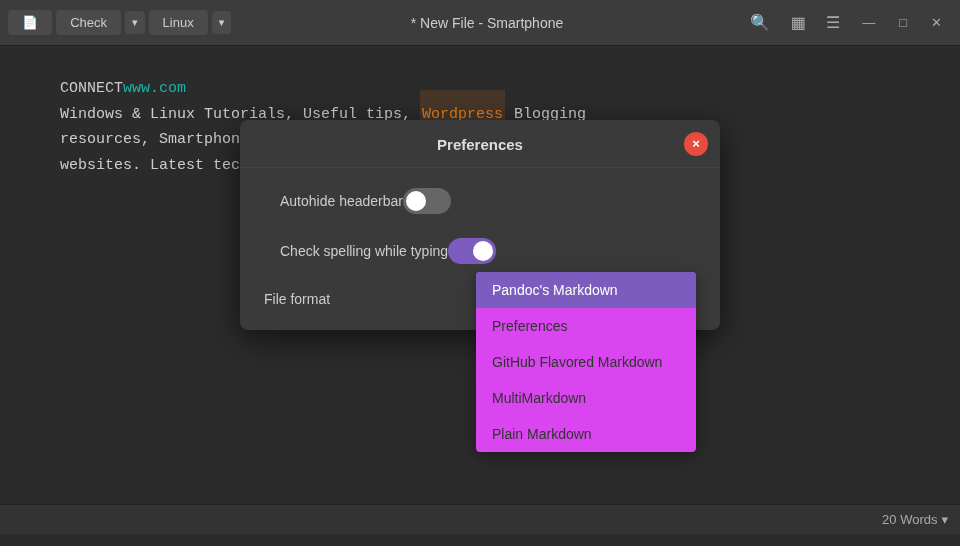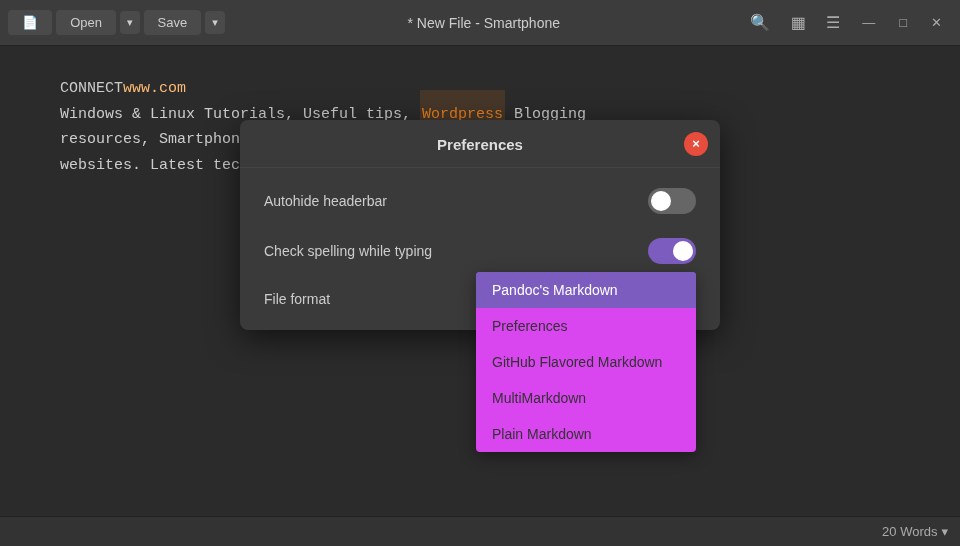--- a/index.html
+++ b/index.html
@@ -85,33 +85,33 @@
       position: relative;
       overflow: hidden;
     }
     .editor-text {
       color: #ccc;
       font-family: 'Courier New', monospace;
       font-size: 15px;
       line-height: 1.7;
     }
     .editor-link {
-      color: #fdba74;
+      color: #14b8a6;
       margin-top: 12px;
     }
     .editor-highlight {
       color: #e67e22;
       background: rgba(230,126,34,0.15);
       padding: 16px 2px;
     }
 
     
     .statusbar {
       position: absolute;
-      bottom: 0;
+      bottom: 12px;
       width: 100%;
       height: 30px;
       background: #333;
       border-top: 1px solid #222;
       display: flex;
       align-items: center;
       justify-content: flex-end;
       padding: 0 12px;
     }
     .statusbar-word-count {
@@ -172,22 +172,23 @@
       font-size: 13px;
       font-weight: bold;
     }
 
     .prefs-body {
       padding: 8px 0;
     }
     .prefs-row {
       display: flex;
       align-items: center;
-      justify-content: space-between;
+      justify-content: flex-start;
       padding: 12px 24px;
+      margin-left: 16px;
     }
     .prefs-row-label {
       color: #ccc;
       font-size: 14px;
     }
 
     
     .toggle {
       width: 48px;
       height: 26px;
@@ -264,23 +265,23 @@
       color: white;
     }
   </style>
 </head>
 <body>
 
 <div class="titlebar">
   <button class="titlebar-btn">
     <span>📄</span>
   </button>
-  <button class="titlebar-btn">Open</button>
+  <button class="titlebar-btn">Check</button>
   <button class="titlebar-arrow">▾</button>
-  <button class="titlebar-btn">Save</button>
+  <button class="titlebar-btn">Linux</button>
   <button class="titlebar-arrow">▾</button>
 
   <span class="titlebar-title">* New File - Smartphone</span>
 
   <div class="titlebar-icons">
     <button class="titlebar-icon-btn">
       <span>🔍</span>
     </button>
     <button class="titlebar-icon-btn">
       <span>▦</span>

